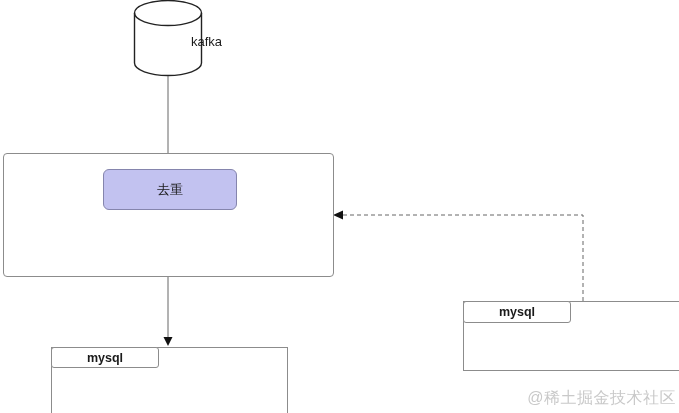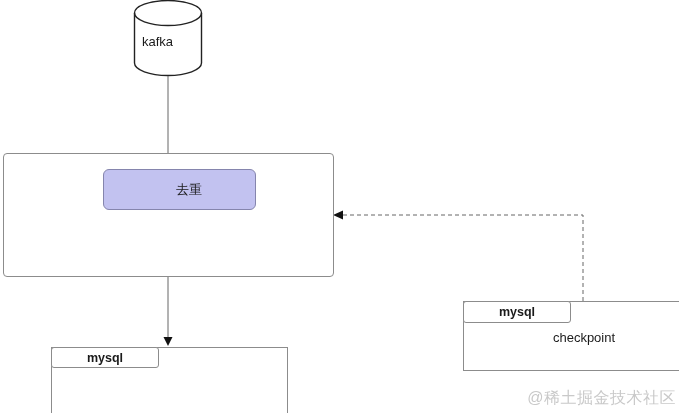--- a/index.html
+++ b/index.html
@@ -47,21 +47,21 @@
     stroke: none;
   }
   .node-label {
     position: absolute;
     z-index: 2;
     color: #1a1a1a;
     font-size: 13px;
     text-align: center;
   }
   .kafka-label {
-    left: 124px; top: 34px; width: 67px;
+    left: 136px; top: 34px; width: 67px; padding-left: 37px;
   }
   .container-box {
     position: absolute;
     z-index: 2;
     background: #ffffff;
     border: 1px solid var(--box-border, #8c8c8c);
   }
   .main-box {
     left: 3px; top: 153px;
     width: 329px; height: 122px;
@@ -72,21 +72,20 @@
     z-index: 3;
     width: 132px; height: 39px;
     background: var(--process-fill, #c2c2f0);
     border: 1px solid var(--process-border, #8585ad);
     border-radius: 6px;
     display: flex;
     align-items: center;
     justify-content: center;
     font-size: 13px;
     color: #1a1a1a;
-    padding-left: 19px;
   }
   .dedupe-box { left: 103px; top: 169px; }
   .aggregate-box { left: 103px; top: 226px; }
   .mysql-sink-box {
     left: 51px; top: 347px;
     width: 235px; height: 80px;
   }
   .checkpoint-box {
     left: 463px; top: 301px;
     width: 224px; height: 68px;
@@ -160,17 +159,16 @@
   <div class="container-box main-box"></div>
 
   <div class="process-box dedupe-box">去重</div>
 
 
   <div class="container-box mysql-sink-box"></div>
   <div class="tab-box mysql-sink-tab">mysql</div>
 
   <div class="container-box checkpoint-box"></div>
   <div class="tab-box checkpoint-tab">mysql</div>
-  <div class="checkpoint-label">checkpoint</div>
 
   <div class="watermark">@稀土掘金技术社区</div>
 
 </div>
 
 </body></html>

